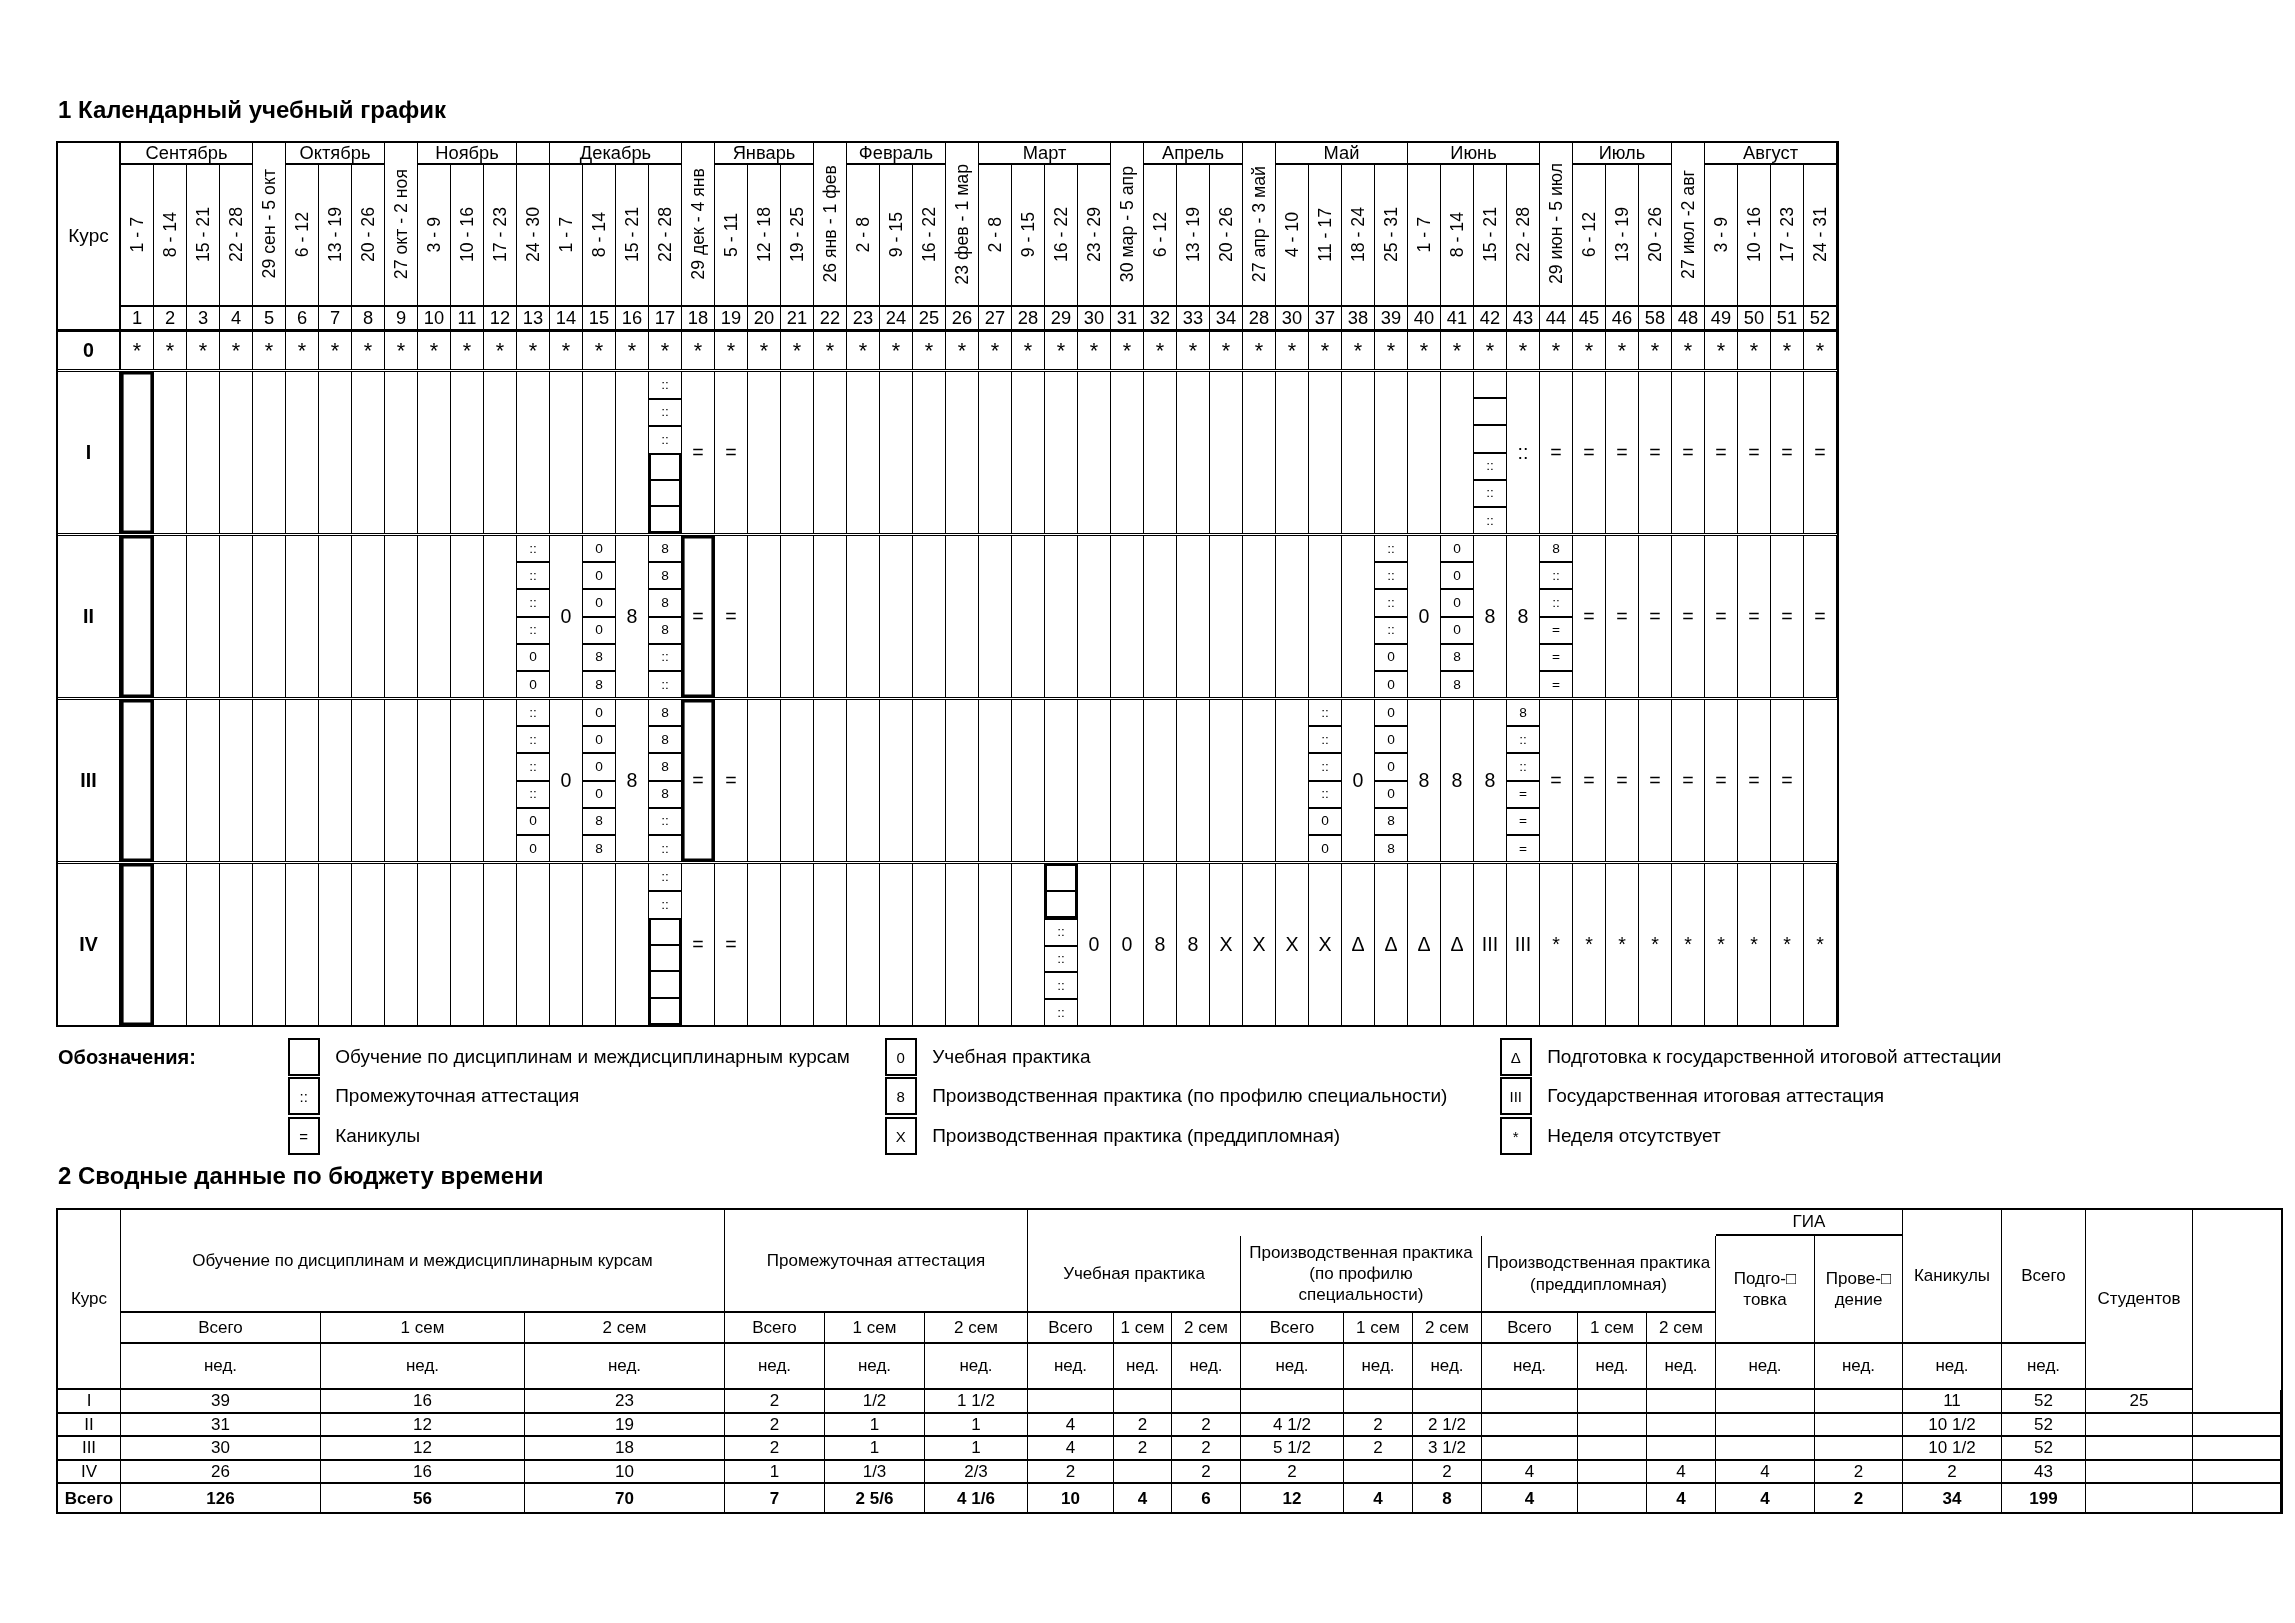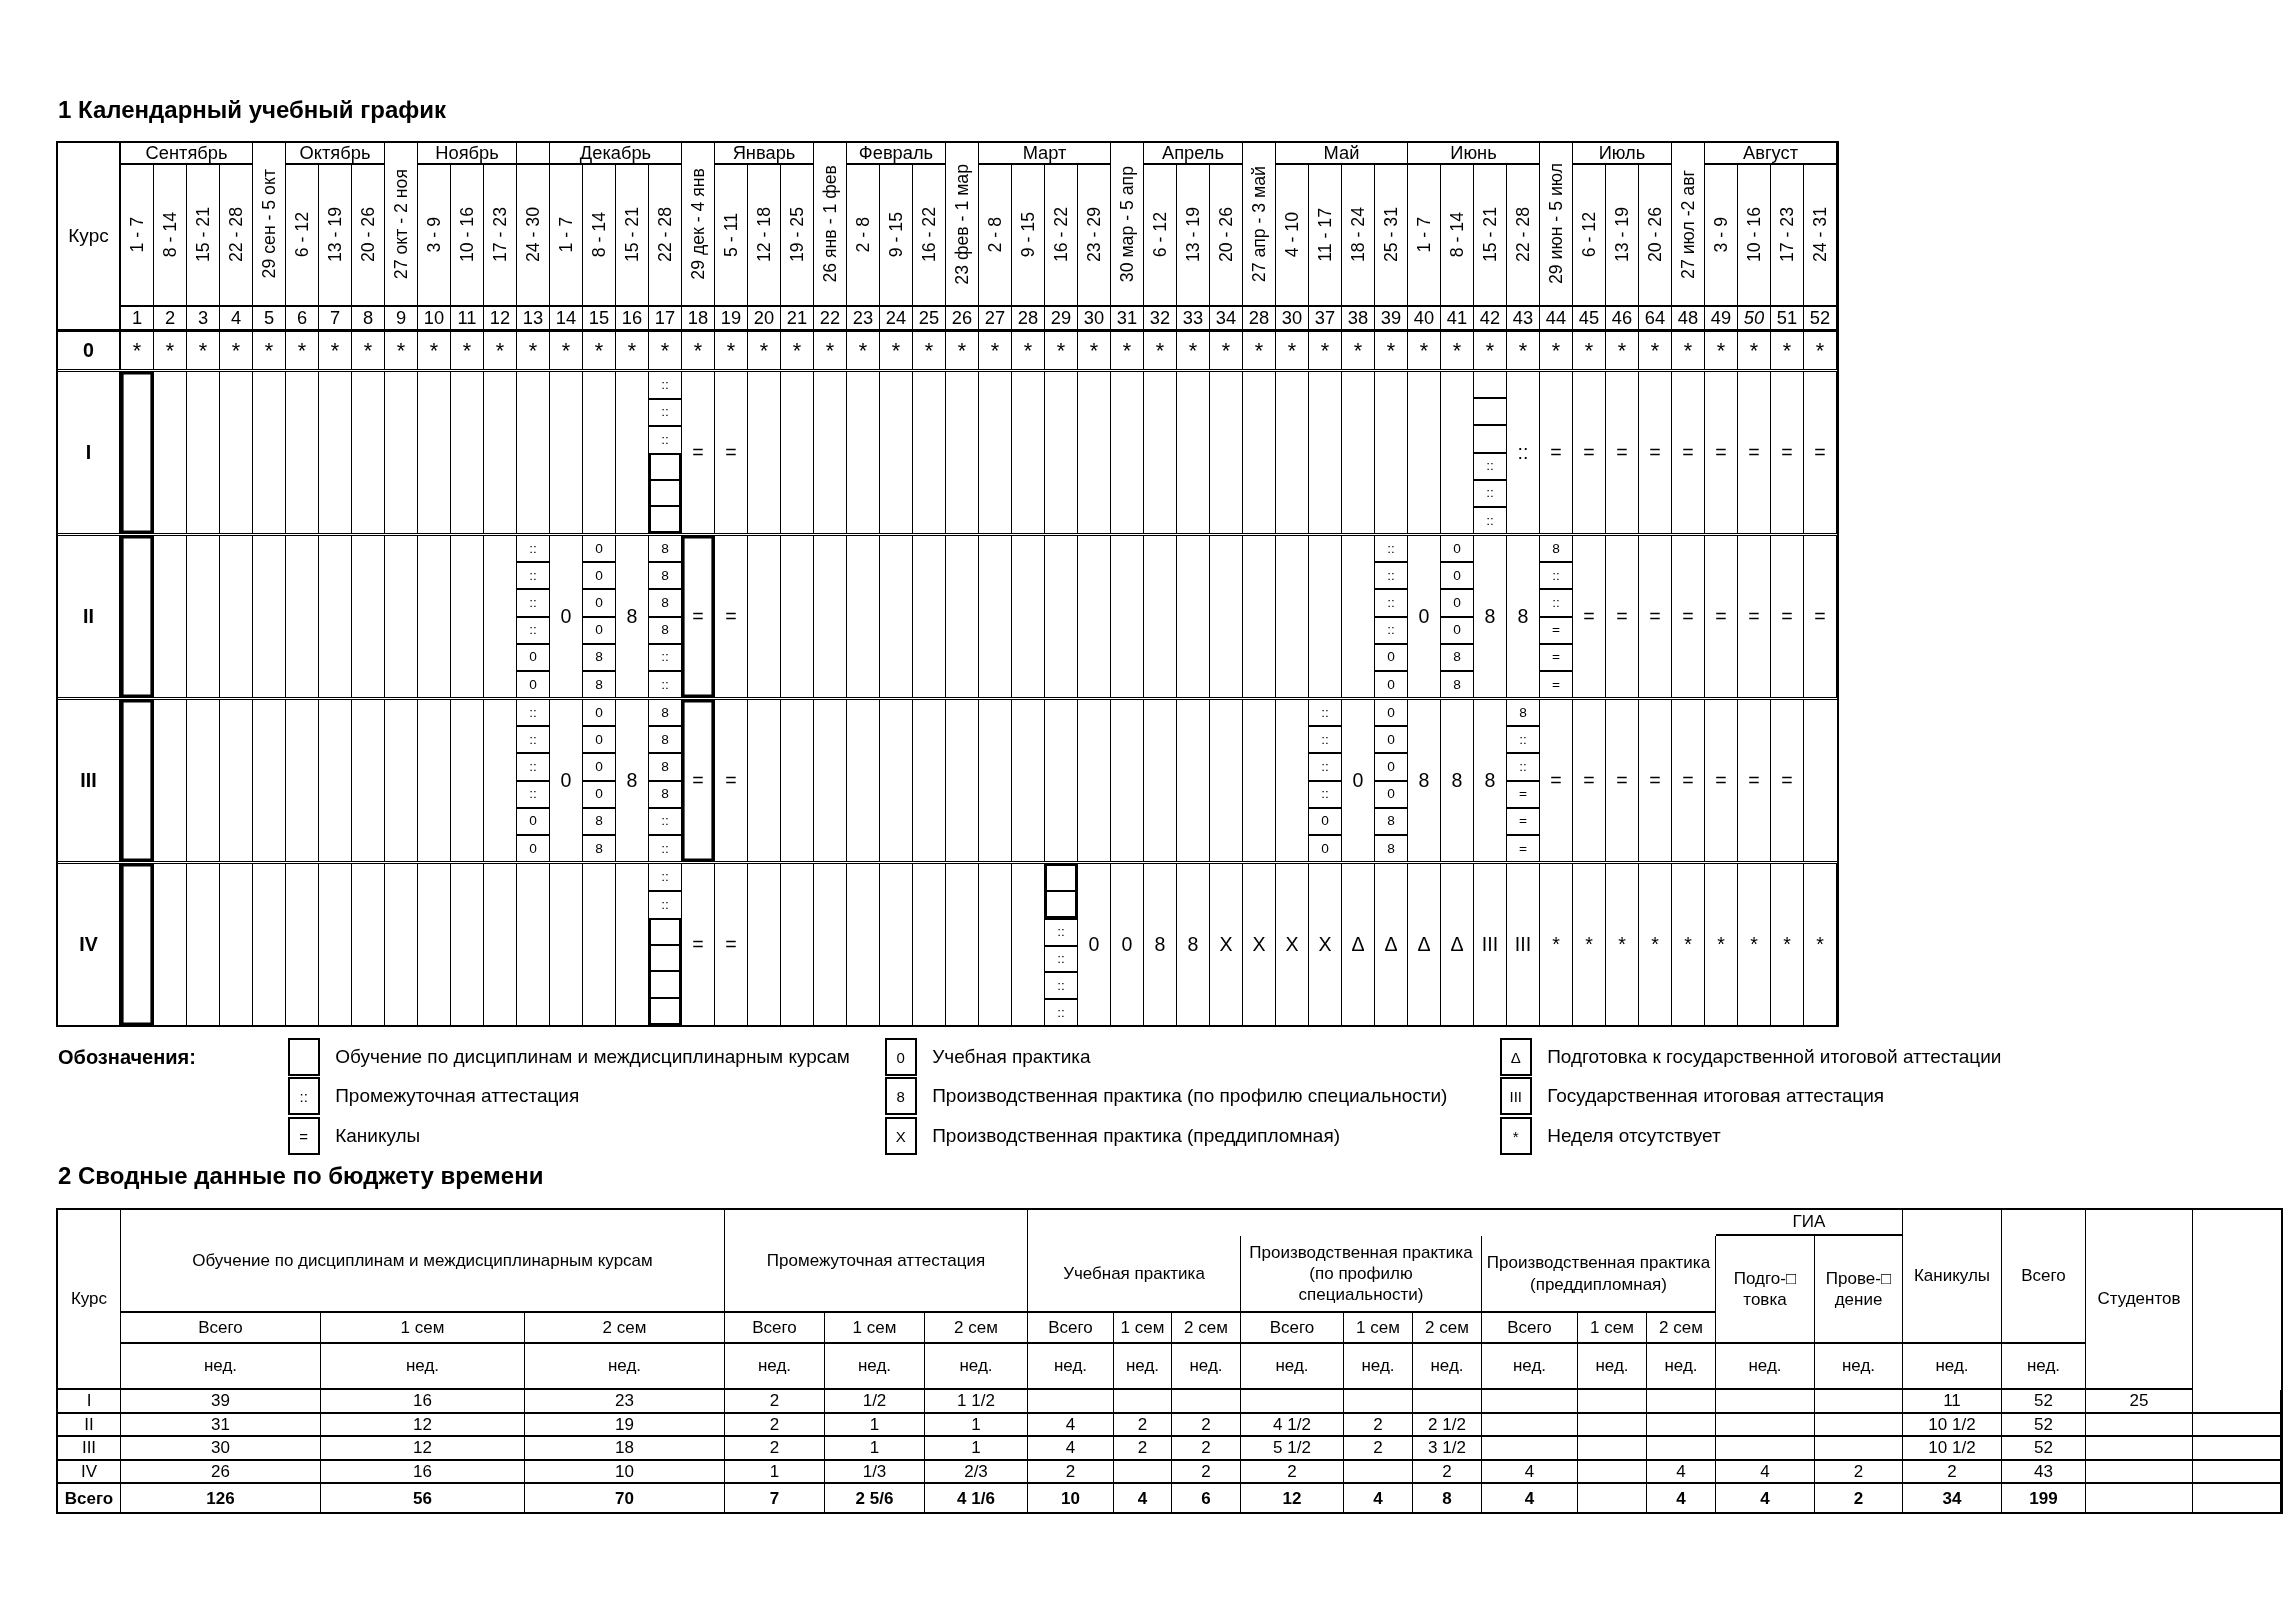--- a/index.html
+++ b/index.html
@@ -270,33 +270,33 @@
         <span class="vtext">6 - 12</span>
       </div>
       <div class="wnum" style="grid-area: 3 / 46;">45</div>
       <div class="wdate" style="grid-area: 2 / 47;">
         <span class="vtext">13 - 19</span>
       </div>
       <div class="wnum" style="grid-area: 3 / 47;">46</div>
       <div class="wdate" style="grid-area: 2 / 48;">
         <span class="vtext">20 - 26</span>
       </div>
-      <div class="wnum" style="grid-area: 3 / 48;">64</div>
+      <div class="wnum" style="grid-area: 3 / 48;">58</div>
       <div class="wdate tall" style="grid-area: 1 / 49 / 3;">
         <span class="vtext">27 июл -2 авг</span>
       </div>
       <div class="wnum" style="grid-area: 3 / 49;">48</div>
       <div class="wdate" style="grid-area: 2 / 50;">
         <span class="vtext">3 - 9</span>
       </div>
       <div class="wnum" style="grid-area: 3 / 50;">49</div>
       <div class="wdate" style="grid-area: 2 / 51;">
         <span class="vtext">10 - 16</span>
       </div>
-      <div class="wnum" style="grid-area: 3 / 51; font-style: italic;">50</div>
+      <div class="wnum" style="grid-area: 3 / 51;">50</div>
       <div class="wdate" style="grid-area: 2 / 52;">
         <span class="vtext">17 - 23</span>
       </div>
       <div class="wnum" style="grid-area: 3 / 52;">51</div>
       <div class="wdate" style="grid-area: 2 / 53;">
         <span class="vtext">24 - 31</span>
       </div>
       <div class="wnum" style="grid-area: 3 / 53;">52</div>
     </div>
   <div>

